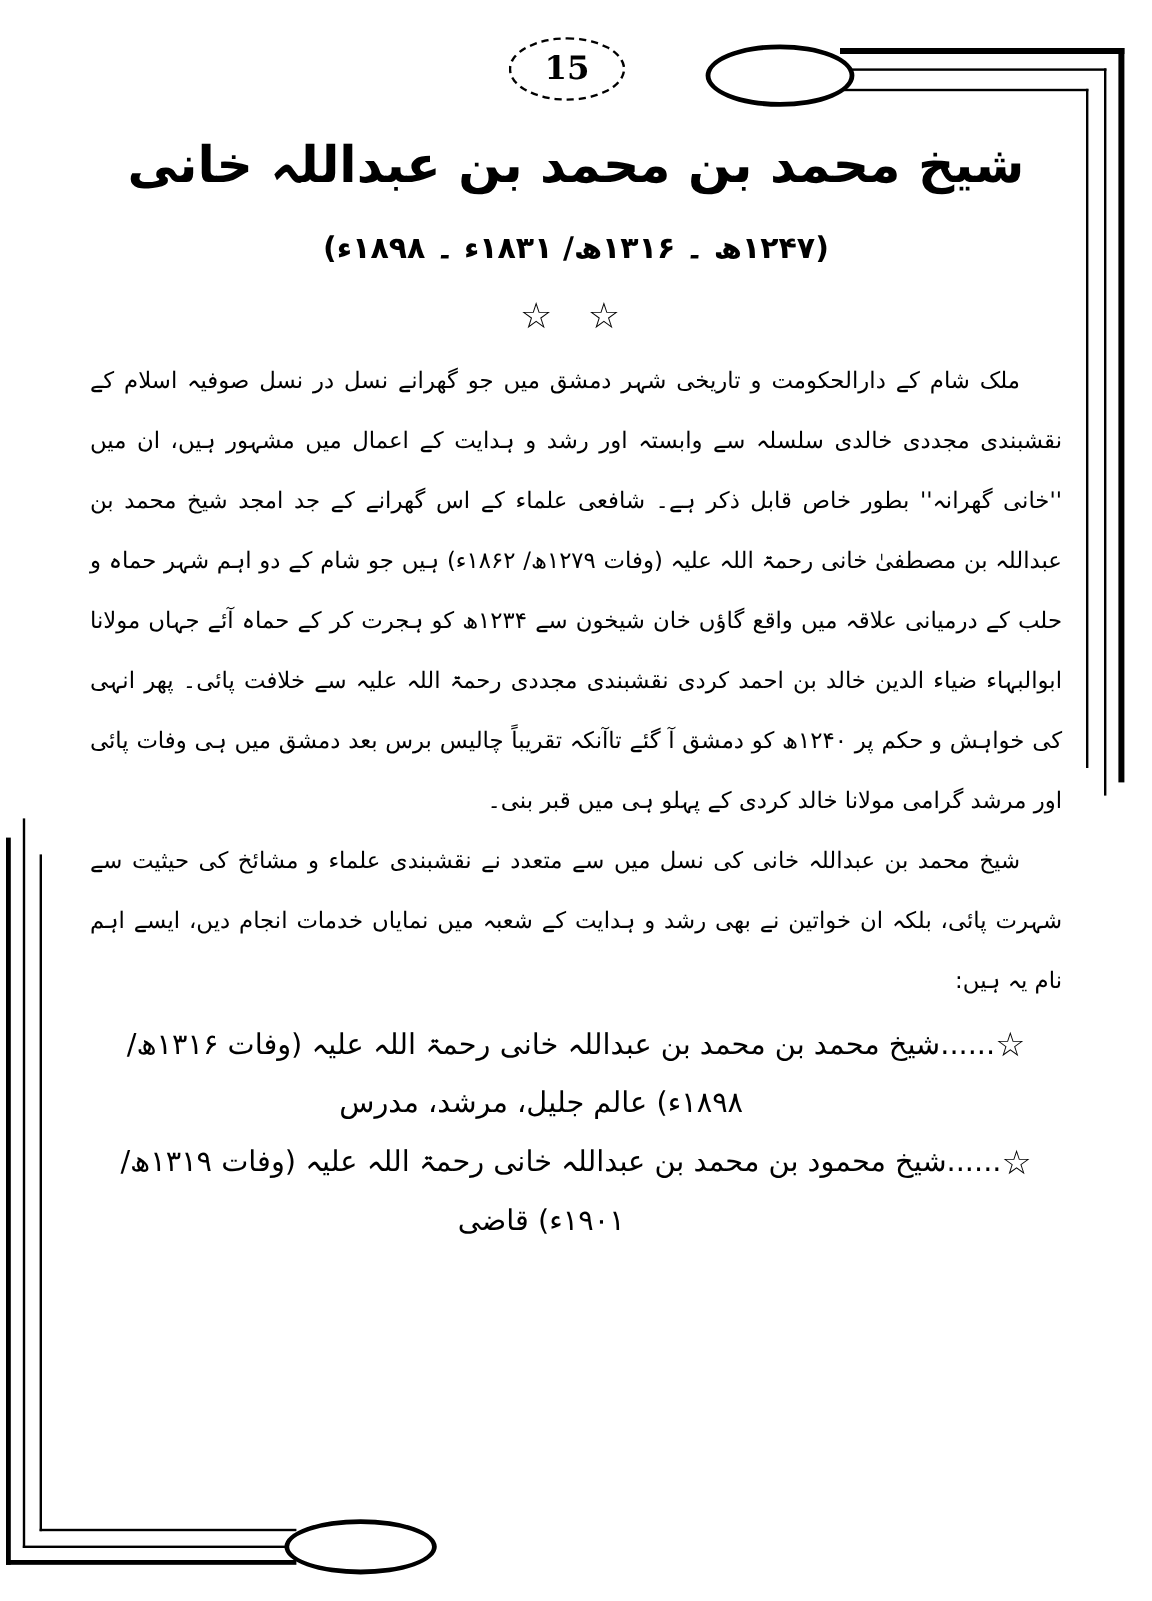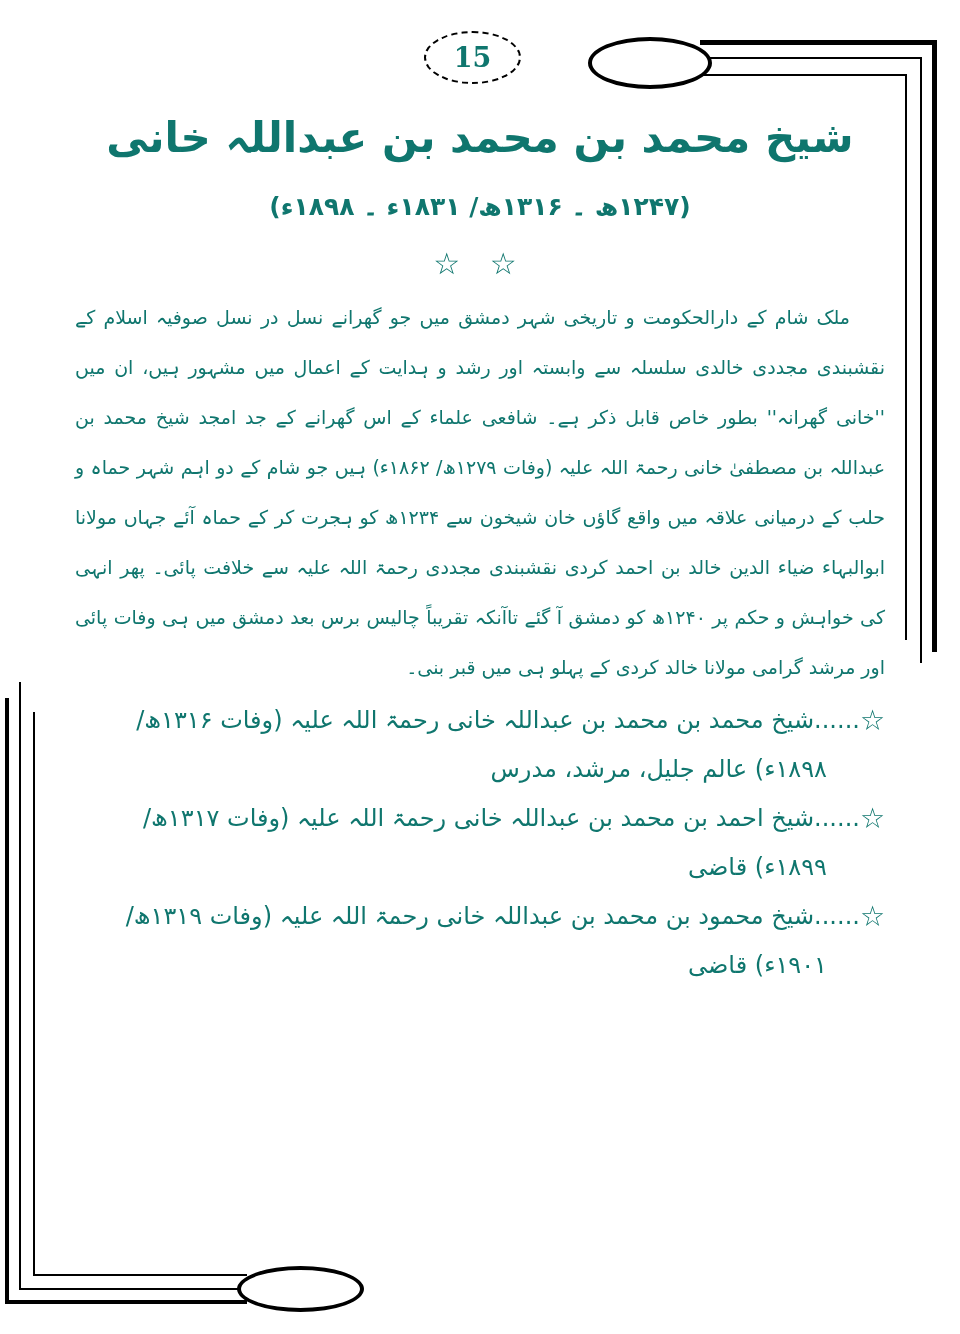--- a/index.html
+++ b/index.html
@@ -2,21 +2,21 @@
 <html lang="ur" dir="rtl"><head>
 <meta charset="utf-8">
 <style>
   html,body{margin:0;padding:0;background:#ffffff;}
   .page{
     position:relative;
     width:960px;height:1334px;
     background:#ffffff;
     overflow:hidden;
     font-family:"DejaVu Sans",sans-serif;
-    color:#0f766e;
+    color:#000000;
     direction:rtl;
   }
   
   .dec{position:absolute;background:#000;}
   .oval{position:absolute;border-radius:50%;background:#fff;box-sizing:border-box;}
   .page-num-oval{
     left:424px;top:31px;width:97px;height:53px;
     border:2.5px dashed #000;
     display:flex;align-items:center;justify-content:center;
     font-family:"DejaVu Serif",serif;
@@ -63,21 +63,21 @@
     margin:0;
     font-size:19px;
     line-height:50px;
     text-align:justify;
     text-indent:35px;
   }
   .list{margin-top:4px;}
   .list-row{
     font-size:24px;
     line-height:49px;
-    text-align:right;
+    text-align:center;
     padding-right:58px;
     text-indent:-58px;
   }
   .bullet{font-size:28px;vertical-align:-2px;}
   .leader{letter-spacing:1px;}
 </style>
 </head>
 <body>
 
 <div class="page">
@@ -100,27 +100,25 @@
   <div class="oval page-num-oval">
     <span>15</span>
   </div>
 
   <div class="title">شیخ محمد بن محمد بن عبداللہ خانی</div>
   <div class="dates">(۱۲۴۷ھ ۔ ۱۳۱۶ھ/ ۱۸۳۱ء ۔ ۱۸۹۸ء)</div>
   <div class="stars-row">☆ ☆</div>
 
   <div class="body-text">
     <p class="para">ملک شام کے دارالحکومت و تاریخی شہر دمشق میں جو گھرانے نسل در نسل صوفیہ اسلام کے نقشبندی مجددی خالدی سلسلہ سے وابستہ اور رشد و ہدایت کے اعمال میں مشہور ہیں، ان میں ''خانی گھرانہ'' بطور خاص قابل ذکر ہے۔ شافعی علماء کے اس گھرانے کے جد امجد شیخ محمد بن عبداللہ بن مصطفیٰ خانی رحمۃ اللہ علیہ (وفات ۱۲۷۹ھ/ ۱۸۶۲ء) ہیں جو شام کے دو اہم شہر حماہ و حلب کے درمیانی علاقہ میں واقع گاؤں خان شیخون سے ۱۲۳۴ھ کو ہجرت کر کے حماہ آئے جہاں مولانا ابوالبہاء ضیاء الدین خالد بن احمد کردی نقشبندی مجددی رحمۃ اللہ علیہ سے خلافت پائی۔ پھر انہی کی خواہش و حکم پر ۱۲۴۰ھ کو دمشق آ گئے تاآنکہ تقریباً چالیس برس بعد دمشق میں ہی وفات پائی اور مرشد گرامی مولانا خالد کردی کے پہلو ہی میں قبر بنی۔</p>
+    <p class="para">شیخ محمد بن عبداللہ خانی کی نسل میں سے متعدد نے نقشبندی علماء و مشائخ کی حیثیت سے شہرت پائی، بلکہ ان خواتین نے بھی رشد و ہدایت کے شعبہ میں نمایاں خدمات انجام دیں، ایسے اہم نام یہ ہیں:</p>
 
     <div class="list">
       <div class="list-row">
         <span class="bullet">☆</span><span class="leader">......</span><span>شیخ محمد بن محمد بن عبداللہ خانی رحمۃ اللہ علیہ (وفات ۱۳۱۶ھ/ ۱۸۹۸ء) عالم جلیل، مرشد، مدرس</span>
-      </div>
-      <div class="list-row">
-        <span class="bullet">☆</span><span class="leader">......</span><span>شیخ احمد بن محمد بن عبداللہ خانی رحمۃ اللہ علیہ (وفات ۱۳۱۷ھ/ ۱۸۹۹ء) قاضی</span>
       </div>
       <div class="list-row">
         <span class="bullet">☆</span><span class="leader">......</span><span>شیخ محمود بن محمد بن عبداللہ خانی رحمۃ اللہ علیہ (وفات ۱۳۱۹ھ/ ۱۹۰۱ء) قاضی</span>
       </div>
 
     </div>
   </div>
 
 </div>
 

